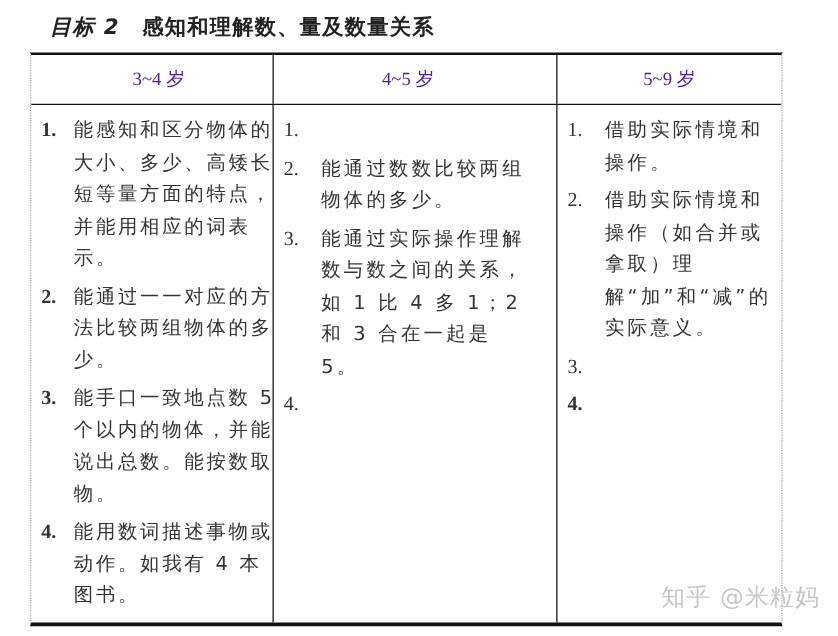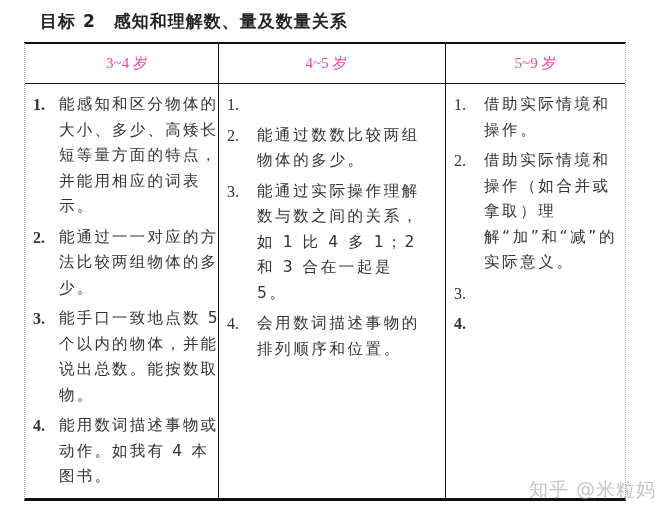--- a/index.html
+++ b/index.html
@@ -6,57 +6,57 @@
   body {
     width: 670px; height: 509px; position: relative; overflow: hidden;
     font-family: "DejaVu Serif", "Liberation Serif", serif;
     color: #222;
   }
   .title {
     position: absolute; left: 40px; top: 10px;
     font-size: 17px; font-weight: bold; letter-spacing: 1px;
     font-family: "DejaVu Sans", "Liberation Sans", sans-serif;
   }
-  .title .num { margin-right: 18px; }
+  .title .num { margin-right: 18px; font-style: italic; }
   .table {
     position: absolute; left: 24px; top: 42px; width: 602px; height: 459px;
     border-top: 2.5px solid #111; border-bottom: 3px solid #111;
     border-left: 1px dotted #aaa; border-right: 1px dotted #aaa;
     box-sizing: border-box;
   }
   .row-head {
     position: absolute; left: 0; top: 0; width: 100%; height: 40px;
     border-bottom: 1.5px solid #111; box-sizing: border-box;
   }
   .col { position: absolute; top: 0; bottom: 0; box-sizing: border-box; }
   .c1 { left: 0; width: 204px; }
   .c2 { left: 193px; width: 216px; border-left: 1.5px solid #111; }
   .c3 { left: 420px; width: 180px; border-left: 1.5px solid #111; }
   .head-cell {
     display: flex; align-items: center; justify-content: center; height: 100%;
-    font-size: 15px; color: #ec4899;
+    font-size: 15px; color: #4c1d95;
     font-family: "Liberation Serif", "DejaVu Serif", serif;
   }
   .body-area { position: absolute; left: 0; top: 40px; width: 100%; bottom: 0; }
   .items { list-style: none; margin: 0; padding: 8px 4px 0 8px; }
   .item {
     display: flex; font-size: 15.5px; line-height: 25.5px; margin-bottom: 5px;
     color: #333; letter-spacing: 2.2px;
     font-family: "DejaVu Sans", "Liberation Sans", sans-serif;
   }
   .c2 .item, .c3 .item { letter-spacing: 2.6px; }
   .item .n {
     flex: 0 0 auto; width: 26px; font-weight: bold; letter-spacing: 0;
     font-family: "Liberation Serif", "DejaVu Serif", serif; font-size: 16px;
   }
   .c2 .item .n, .c3 .item .n { width: 30px; font-weight: normal; }
   .c3 .item .n.bold { font-weight: bold; }
   .item .t { flex: 1 1 auto; word-break: break-all; }
   .watermark {
-    position: absolute; right: 14px; bottom: 6px;
+    position: absolute; right: 14px; bottom: 18px;
     font-size: 19px; color: rgba(150,150,150,0.55); letter-spacing: 1px;
     font-family: "DejaVu Sans", "Liberation Sans", sans-serif;
   }
 </style>
 </head>
 <body>
 
 <div class="title">
   <span class="num">目标 2</span><span>感知和理解数、量及数量关系</span>
 </div>
@@ -103,21 +103,20 @@
         <li class="item">
             <span class="n">2.</span>
             <span class="t">能通过数数比较两组物体的多少。</span>
           </li>
         <li class="item">
             <span class="n">3.</span>
             <span class="t">能通过实际操作理解数与数之间的关系，如 1 比 4 多 1；2 和 3 合在一起是 5。</span>
           </li>
         <li class="item">
             <span class="n">4.</span>
-            <span class="t">会用数词描述事物的排列顺序和位置。</span>
           </li>
       </ul>
     </div>
     <div class="col c3">
       <ul class="items">
         <li class="item">
             <span class="n">1.</span>
             <span class="t">借助实际情境和操作。</span>
           </li>
         <li class="item">

